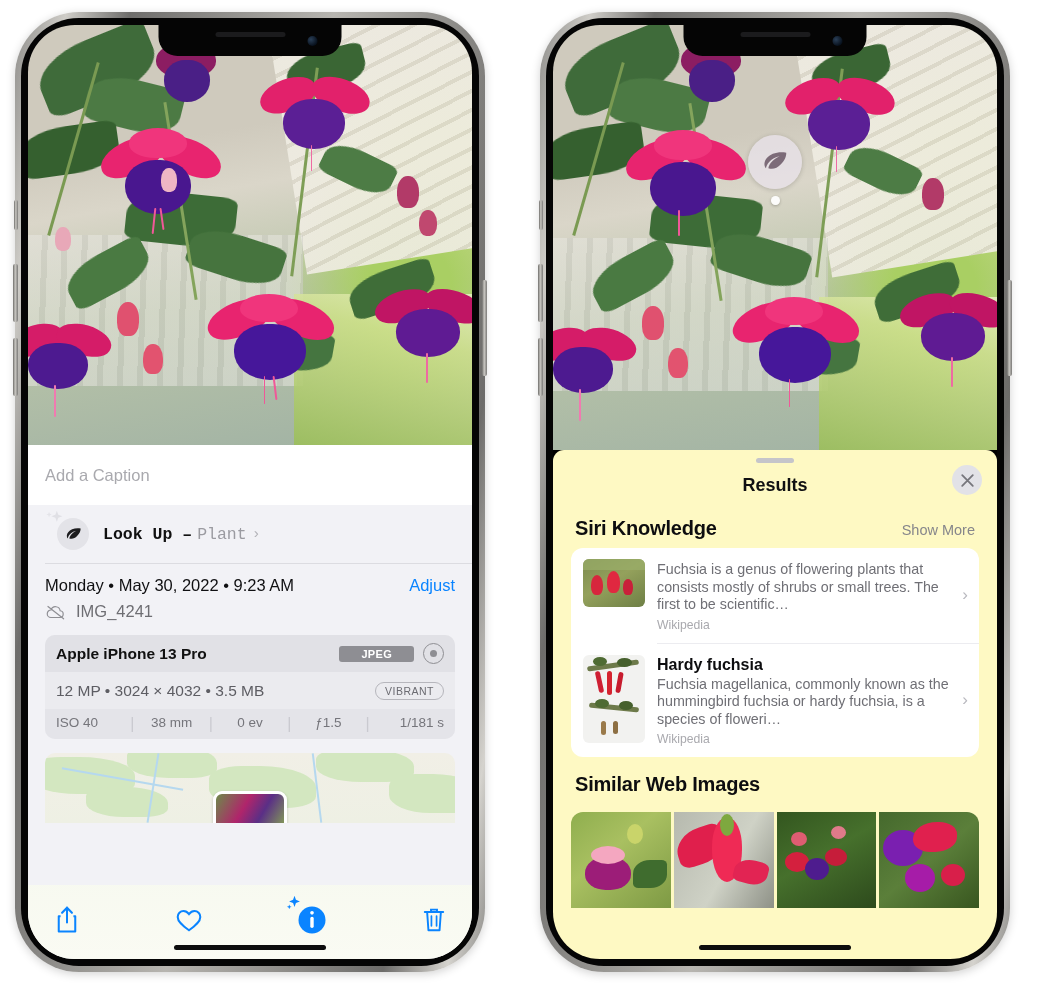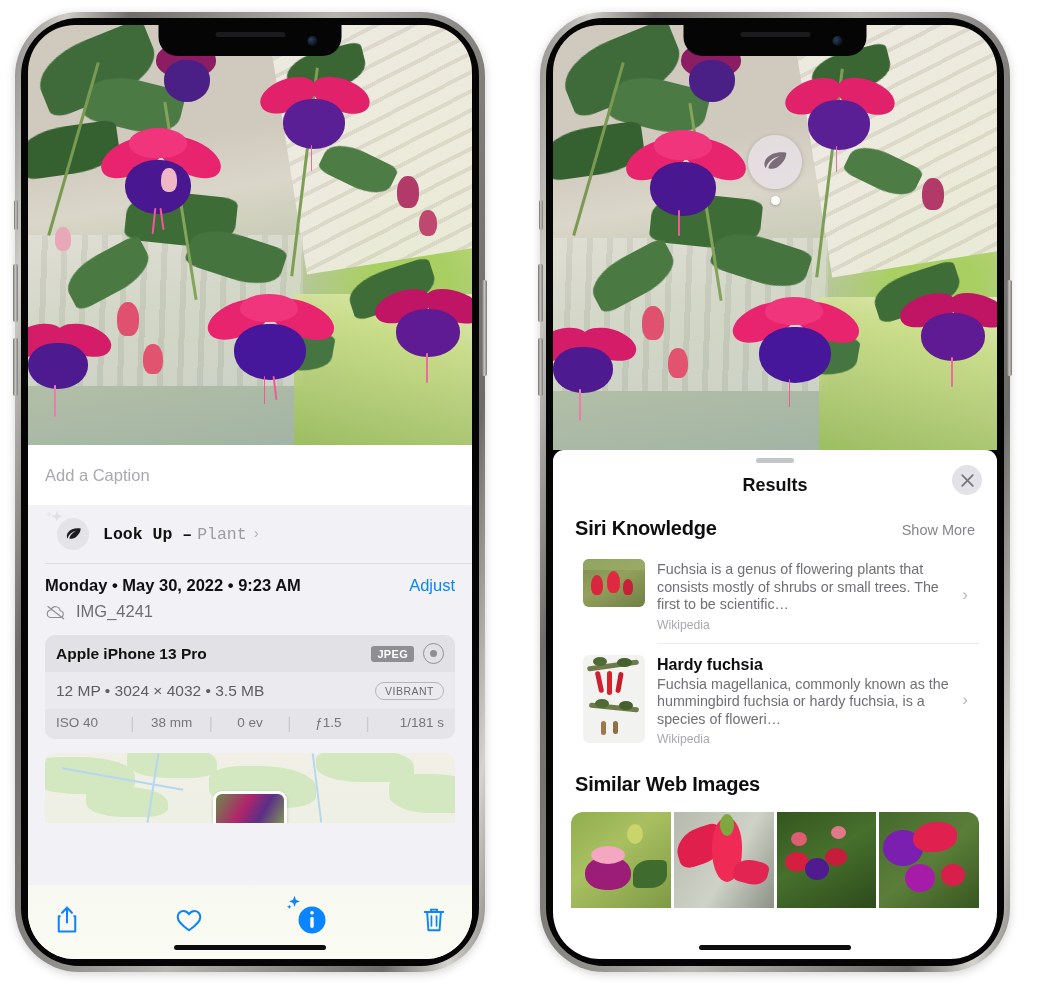--- a/index.html
+++ b/index.html
@@ -58,30 +58,30 @@
   .leafchip{position:relative;width:32px;height:32px;border-radius:50%;background:#e3e3e8;
      display:flex;align-items:center;justify-content:center;margin-right:14px;margin-left:12px;}
   .sparkle{position:absolute;left:-13px;top:-9px;width:22px;height:22px;color:#e0e0e5;}
   .lookup-title{font-size:16.5px;font-weight:700;color:#111;}
   .lookup-sub{font-size:16.5px;color:#9b9ba1;margin-left:5px;}
   .chev-sm{margin-left:5px;color:#b4b4b9;font-size:15px;}
   .hr{height:1px;background:#dcdce1;margin-left:17px;}
 
   .meta{padding:12px 17px 0 17px;}
   .meta-top{display:flex;justify-content:space-between;align-items:baseline;}
-  .meta-date{font-size:16.5px;font-weight:700;color:#101012;}
+  .meta-date{font-size:16.5px;font-weight:400;color:#101012;}
   .adjust{font-size:16.5px;color:#0a84ff;}
   .meta-file{display:flex;align-items:center;margin-top:7px;gap:9px;}
   .meta-fname{font-size:16.5px;color:#6e6e73;}
 
   .camcard{margin:14px 17px 0 17px;border-radius:10px;overflow:hidden;background:#ebebef;}
   .cam-h{display:flex;align-items:center;justify-content:space-between;padding:8px 11px;background:#e1e1e6;}
   .cam-name{font-size:15.5px;font-weight:700;color:#111;}
   .cam-right{display:flex;align-items:center;gap:9px;}
-  .pill-jpeg{background:#8e8e93;color:#fff;font-size:11px;font-weight:600;border-radius:3px;padding:2px 6px;letter-spacing:.3px;}
+  .pill-jpeg{background:#8e8e93;color:#fff;font-size:11px;font-weight:600;border-radius:3px;padding:2px 22px;letter-spacing:.3px;}
   .raw-ic{width:19px;height:19px;border-radius:50%;border:1.6px solid #8e8e93;display:flex;align-items:center;justify-content:center;}
   .raw-ic i{display:block;width:7px;height:7px;border-radius:50%;background:#8e8e93;}
   .cam-b{padding:7px 11px 9px 11px;background:#ebebef;}
   .cam-l1{font-size:15.5px;color:#5d5d63;}
   .cam-l2row{display:flex;align-items:center;justify-content:space-between;margin-top:3px;}
   .cam-l2{font-size:15.5px;color:#5d5d63;}
   .vibrant{border:1px solid #b6b6bc;border-radius:11px;font-size:10.5px;color:#6b6b71;padding:2px 9px;letter-spacing:.5px;}
   .cam-f{display:flex;background:#e4e4e9;padding:6px 11px;}
   .cam-f span{flex:1;text-align:center;font-size:13.5px;color:#75757b;}
   .cam-f span:first-child{text-align:left;}
@@ -95,21 +95,21 @@
   .mappin{position:absolute;left:50%;transform:translateX(-50%);bottom:-10px;width:68px;height:36px;
      border-radius:9px;border:3px solid #fff;overflow:hidden;box-shadow:0 1px 3px rgba(0,0,0,.2);
      background:linear-gradient(120deg,#6d8a4a,#b0256b 40%,#5a2f86 65%,#86a352);}
 
   .toolbar{position:absolute;left:0;right:0;bottom:0;height:74px;
      background:linear-gradient(180deg,rgba(248,250,240,.93),rgba(250,251,243,.99));
      display:flex;align-items:center;justify-content:space-between;padding:0 26px;box-sizing:border-box;z-index:30;}
   .tb-ic{color:#0a84ff;position:relative;}
 
   
-  .rsheet{position:absolute;left:0;right:0;bottom:0;background:#ffffff;z-index:20;border-radius:11px 11px 0 0;}
+  .rsheet{position:absolute;left:0;right:0;bottom:0;background:#fef9c3;z-index:20;border-radius:11px 11px 0 0;}
   .grabber{width:38px;height:5px;border-radius:3px;background:#c5c5ca;margin:8px auto 0 auto;}
   .rhead{position:relative;height:44px;display:flex;align-items:center;justify-content:center;}
   .rtitle{font-size:18px;font-weight:700;color:#101012;}
   .closebtn{position:absolute;right:15px;top:2px;width:30px;height:30px;border-radius:50%;background:#e2e2e7;
      display:flex;align-items:center;justify-content:center;}
   .sechead{display:flex;align-items:baseline;justify-content:space-between;padding:10px 22px 8px 22px;}
   .sechead .h{font-size:20px;font-weight:700;color:#0d0d0f;letter-spacing:-.2px;}
   .sechead .m{font-size:14.5px;color:#86868b;}
   .kcard{margin:0 18px;background:#fff;border-radius:12px;overflow:hidden;}
   .krow{display:flex;padding:11px 12px;gap:12px;align-items:flex-start;position:relative;}

